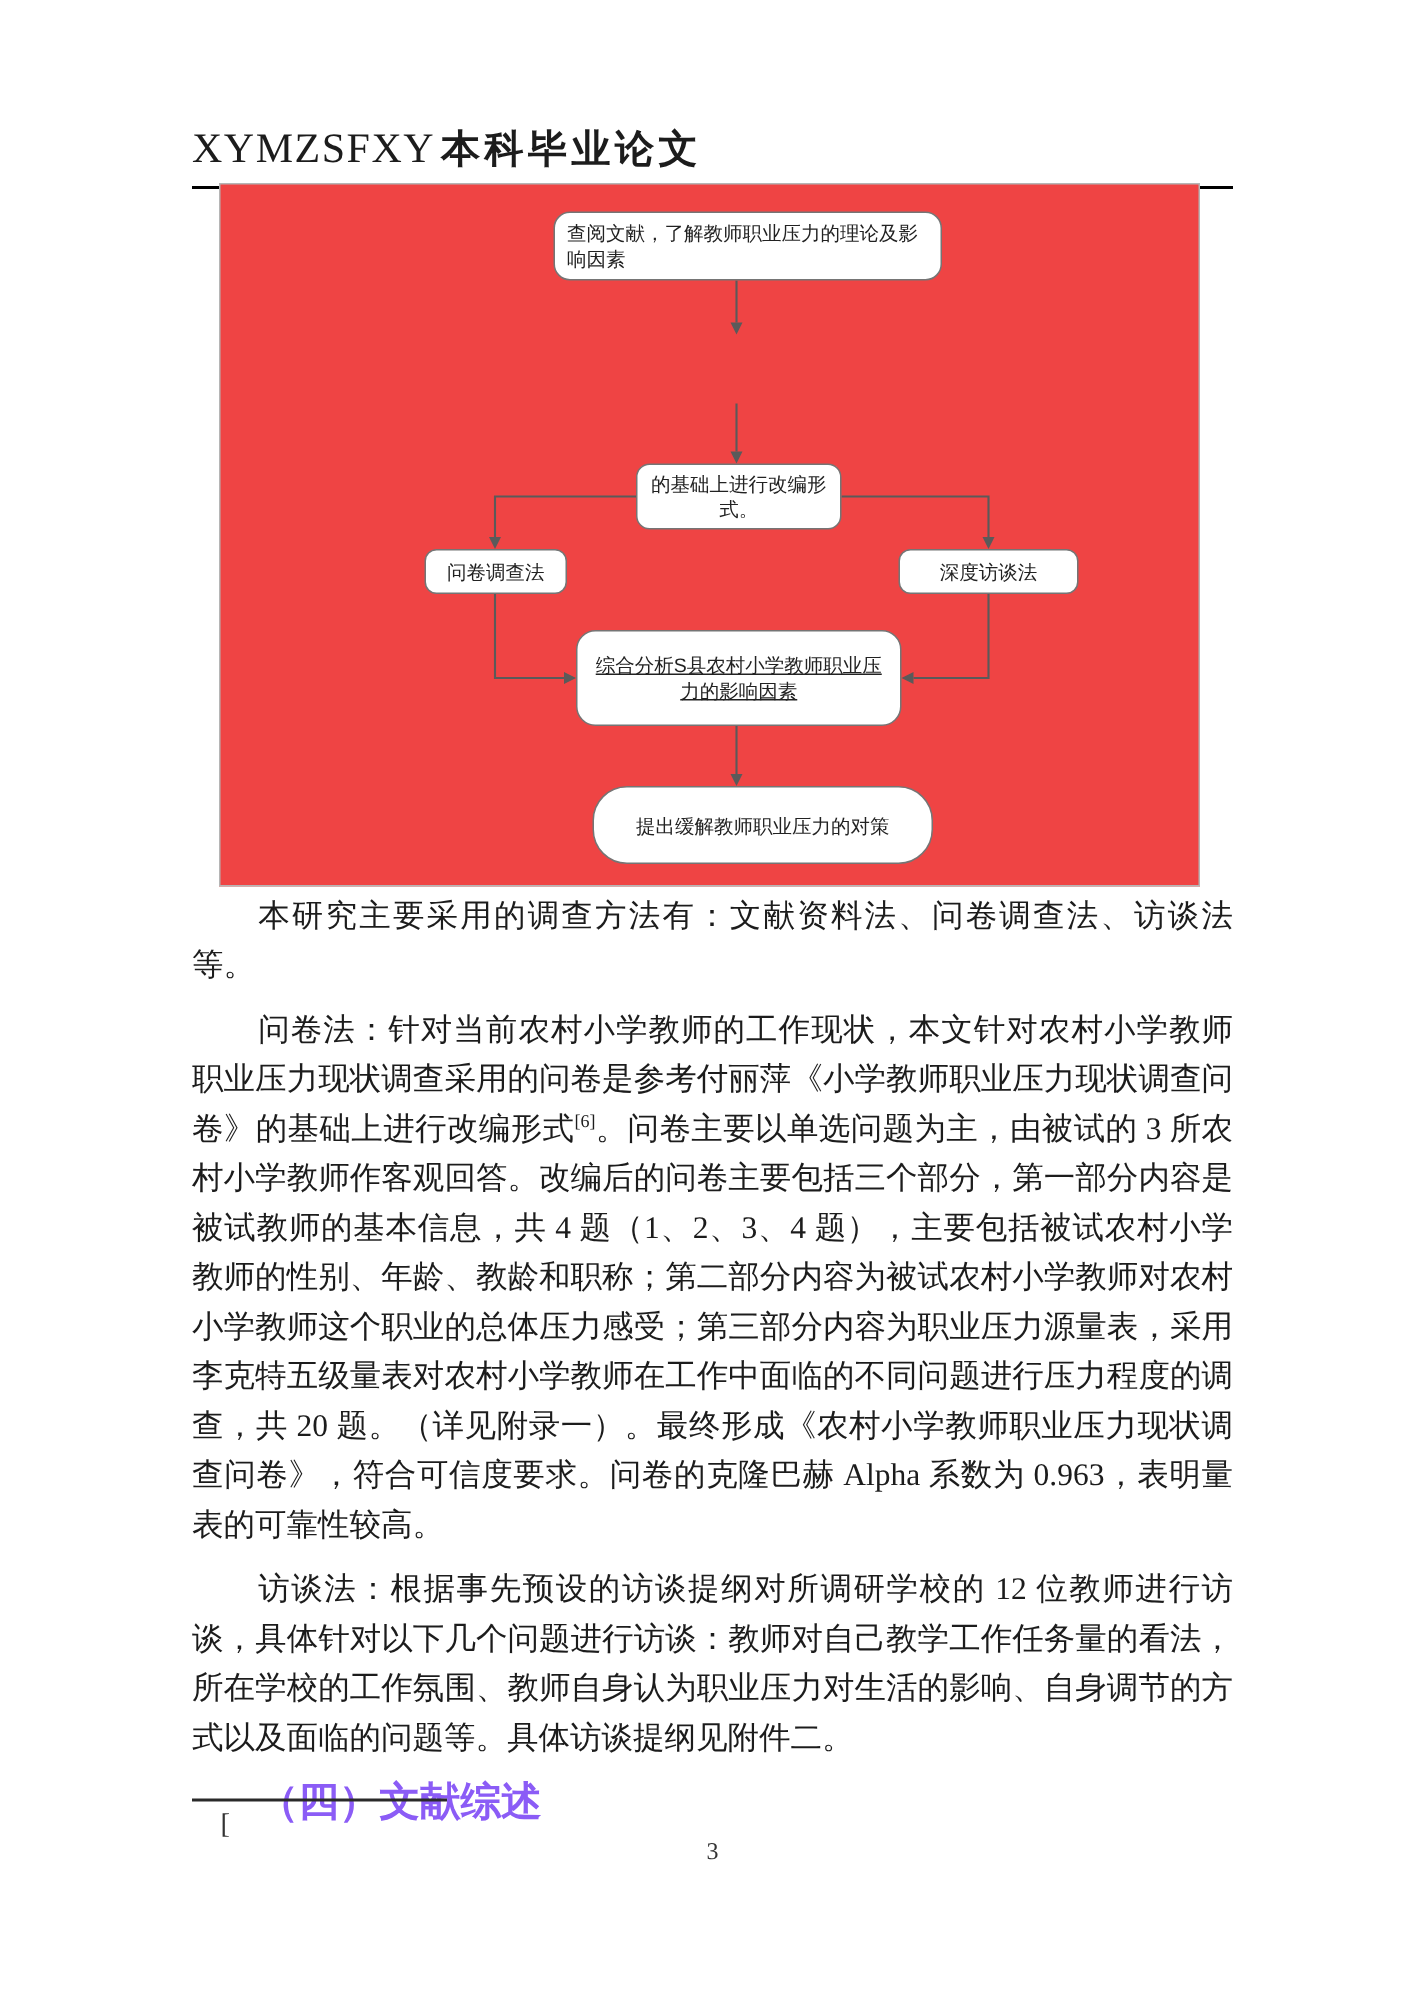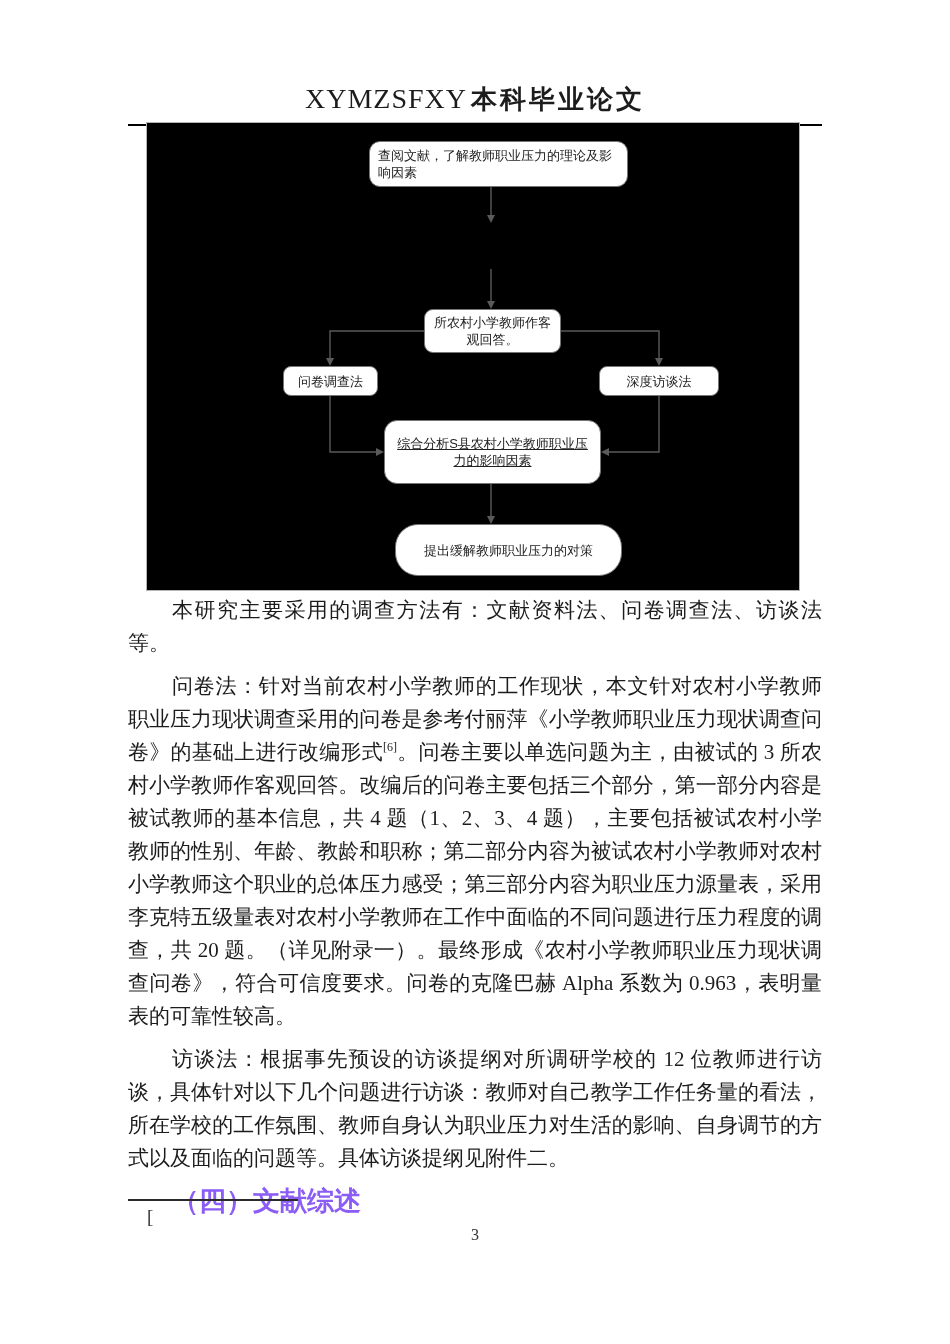--- a/index.html
+++ b/index.html
@@ -1,28 +1,28 @@
 <!DOCTYPE html>
 <html><head>
 <meta charset="utf-8">
 <style>
   html,body{margin:0;padding:0;background:#e8e8e8;}
   .page{position:relative;width:950px;height:1344px;margin:0 auto;background:#ffffff;
         font-family:"Liberation Serif","DejaVu Serif",serif;color:#1c1c1c;overflow:hidden;}
 
   
-  .header{position:absolute;left:128px;top:82px;width:694px;text-align:center;
+  .header{position:absolute;left:128px;top:82px;width:694px;
           border-bottom:2px solid #000;padding-bottom:7px;white-space:nowrap;}
   .header .latin{font-family:"Liberation Serif","DejaVu Serif",serif;font-size:28px;letter-spacing:1px;}
   .header .cn{font-family:"Liberation Sans","DejaVu Sans",sans-serif;font-weight:700;
               font-size:26px;letter-spacing:3px;}
 
   
   .chart-frame{position:absolute;left:146px;top:122px;width:652px;height:467px;
-               border:1px solid #b5b5b5;background:#000000;}
+               border:1px solid #b5b5b5;background:#ef4444;}
   .connectors{position:absolute;left:0;top:0;width:652px;height:467px;display:block;}
   .fnode{position:absolute;box-sizing:border-box;border:1.5px solid #757575;border-radius:11px;
          background:#fff;display:flex;align-items:center;justify-content:center;text-align:center;
          font-family:"Liberation Sans","DejaVu Sans",sans-serif;font-size:13px;line-height:17px;
          color:#222;padding:2px 8px;}
   .fnode-1{left:222px;top:18px;width:259px;height:46px;justify-content:flex-start;text-align:left;}
   .fnode-2{left:237px;top:100px;width:213px;height:46px;}
   .fnode-3{left:277px;top:186px;width:137px;height:44px;border-radius:9px;}
   .fnode-4{left:136px;top:243px;width:95px;height:30px;border-radius:8px;}
   .fnode-5{left:452px;top:243px;width:120px;height:30px;border-radius:8px;}
@@ -70,21 +70,21 @@
         <polygon points="340,92 348,92 344,100"></polygon>
         <polygon points="340,178 348,178 344,186"></polygon>
         <polygon points="179,235 187,235 183,243"></polygon>
         <polygon points="508,235 516,235 512,243"></polygon>
         <polygon points="229,325 229,333 237,329"></polygon>
         <polygon points="462,325 462,333 454,329"></polygon>
         <polygon points="340,393 348,393 344,401"></polygon>
       </g>
     </svg>
     <div class="fnode fnode-1">查阅文献，了解教师职业压力的理论及影响因素</div>
-    <div class="fnode fnode-3">所农村小学教师作客观回答。</div>
+    <div class="fnode fnode-3">的基础上进行改编形式。</div>
     <div class="fnode fnode-4">问卷调查法</div>
     <div class="fnode fnode-5">深度访谈法</div>
     <div class="fnode fnode-6">综合分析S县农村小学教师职业压力的影响因素</div>
     <div class="fnode fnode-7">提出缓解教师职业压力的对策</div>
   </div>
 
   <div class="content">
     <p class="body-p">本研究主要采用的调查方法有：文献资料法、问卷调查法、访谈法等。</p>
     <p class="body-p"><span>问卷法：针对当前农村小学教师的工作现状，本文针对农村小学教师职业压力现状调查采用的问卷是参考付丽萍《小学教师职业压力现状调查问卷》的基础上进行改编形式</span><sup>[6]</sup><span>。问卷主要以单选问题为主，由被试的 3 所农村小学教师作客观回答。改编后的问卷主要包括三个部分，第一部分内容是被试教师的基本信息，共 4 题（1、2、3、4 题），主要包括被试农村小学教师的性别、年龄、教龄和职称；第二部分内容为被试农村小学教师对农村小学教师这个职业的总体压力感受；第三部分内容为职业压力源量表，采用李克特五级量表对农村小学教师在工作中面临的不同问题进行压力程度的调查，共 20 题。（详见附录一）。最终形成《农村小学教师职业压力现状调查问卷》，符合可信度要求。问卷的克隆巴赫 Alpha 系数为 0.963，表明量表的可靠性较高。</span></p>
     <p class="body-p">访谈法：根据事先预设的访谈提纲对所调研学校的 12 位教师进行访谈，具体针对以下几个问题进行访谈：教师对自己教学工作任务量的看法，所在学校的工作氛围、教师自身认为职业压力对生活的影响、自身调节的方式以及面临的问题等。具体访谈提纲见附件二。</p>

